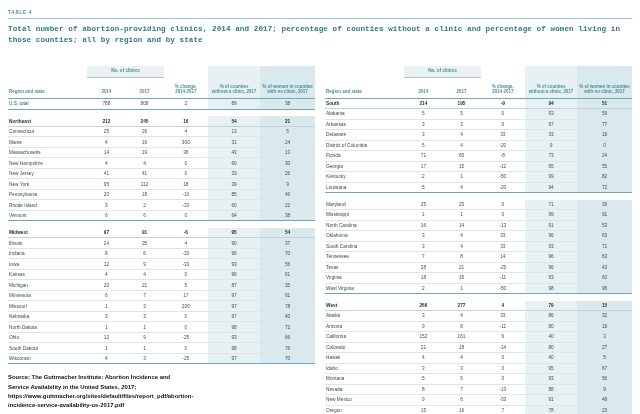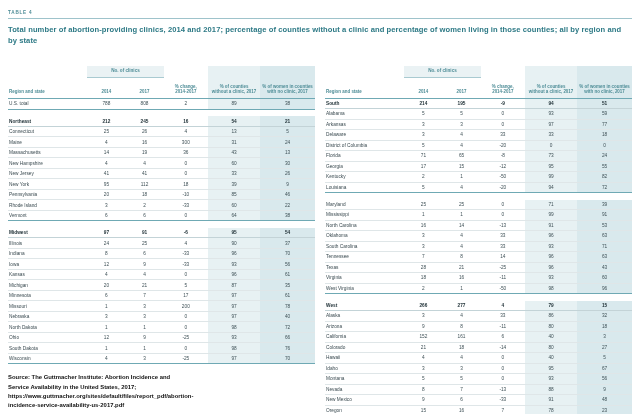--- a/index.html
+++ b/index.html
@@ -29,20 +29,21 @@
     border-top: 0.7px solid #9ec3cb;
     margin-bottom: 5px;
   }
   .title {
     font-size: 7.6px;
     font-weight: bold;
     color: #2e7a86;
     line-height: 1.45;
     letter-spacing: 0.08px;
     margin-bottom: 20px;
+    font-family: Liberation Mono, monospace;
   }
   .columns {
     display: flex;
     gap: 10px;
     flex: 1;
   }
   .col { width: 307px; }
 
   table.data {
     width: 100%;

